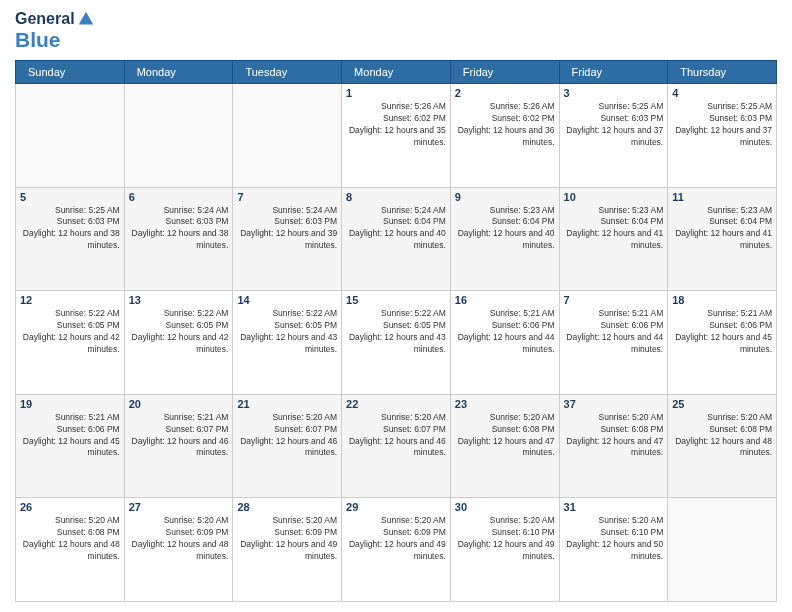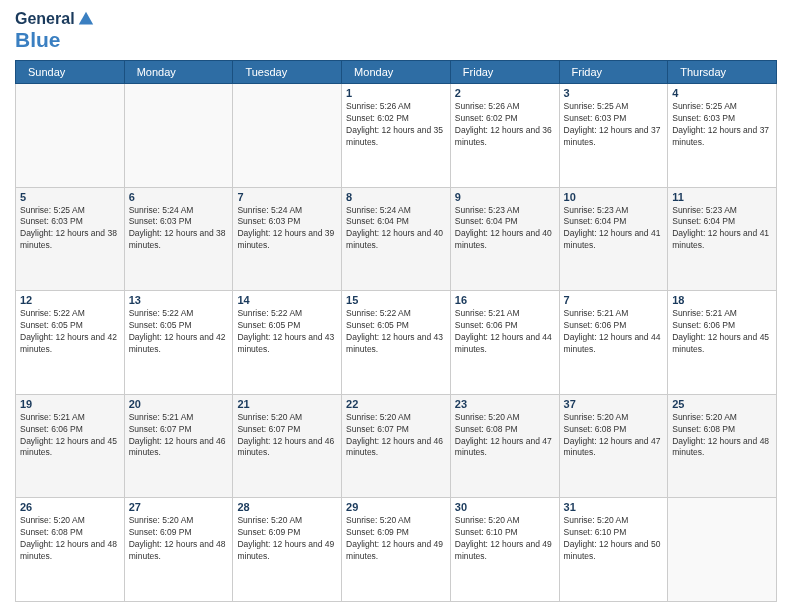--- a/index.html
+++ b/index.html
@@ -95,20 +95,21 @@
     .day-number {
       font-size: 11px;
       font-weight: bold;
       color: #1a3a5c;
       margin-bottom: 2px;
     }
     .day-info {
       font-size: 8.5px;
       color: #333;
       line-height: 1.4;
+      text-align: right;
     }
   </style>
 </head>
 <body>
 
 <div class="page">
   <div class="header">
     <div class="logo">
       <div class="logo-text">
         <span class="logo-general">General</span>

